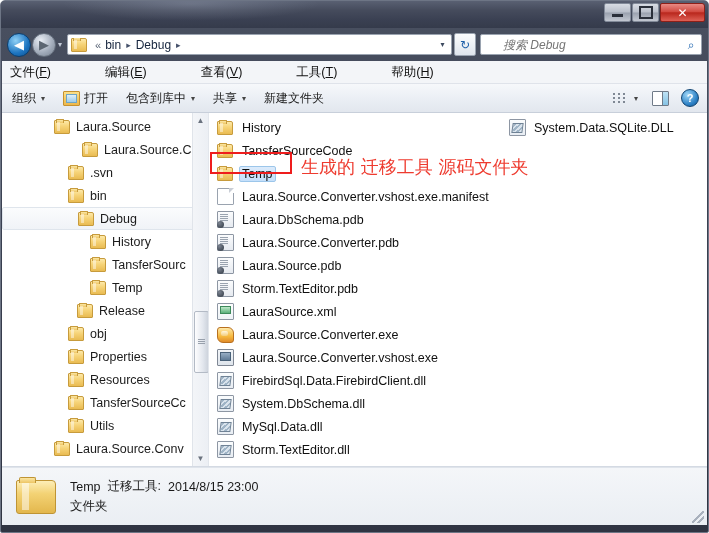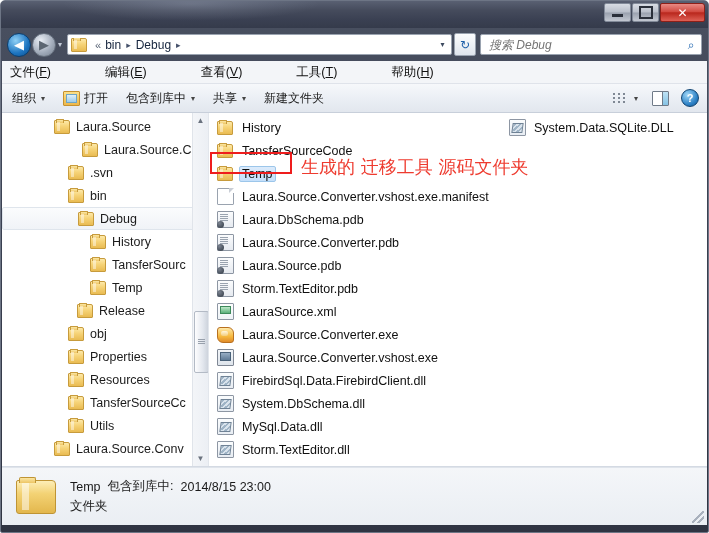--- a/index.html
+++ b/index.html
@@ -81,21 +81,21 @@
     color:#1d5fa8;font-size:12px;display:flex;align-items:center;justify-content:center;
   }
   .searchbox{
     flex:1;height:21px;margin-left:4px;margin-right:6px;
     background:#fff;border:1px solid #9aa3b0;border-radius:2px;
     display:flex;align-items:center;box-sizing:border-box;
   }
   .searchbox input{
     flex:1;border:0;outline:none;background:transparent;
     font-family:inherit;font-size:12px;font-style:italic;color:#8a8f98;
-    padding-left:8px;min-width:0;
+    padding-left:22px;min-width:0;
   }
   .search-ico{width:20px;text-align:center;color:#2d6fb5;font-size:12px;}
   
   .menubar{
     position:absolute;left:1px;top:60px;width:705px;height:23px;
     background:#f3f5f8;
     border-bottom:1px solid #dfe3ea;
     display:flex;align-items:center;padding-left:8px;box-sizing:border-box;
     font-size:12.5px;color:#111;gap:38px;
   }
@@ -563,21 +563,21 @@
       <div class="annot-box"></div>
       <div class="annot-text">生成的 迁移工具 源码文件夹</div>
     </div>
   </div>
 
   <div class="statusbar">
     <div class="bigfolder"></div>
     <div class="stinfo">
       <div class="stline">
         <span class="stname">Temp</span>
-        <span>包含到库中:</span>
+        <span>迁移工具:</span>
         <span>2014/8/15 23:00</span>
       </div>
       <div class="stsub">文件夹</div>
     </div>
     <div class="resize-grip"></div>
   </div>
 
 </div>
 
 </body></html>

